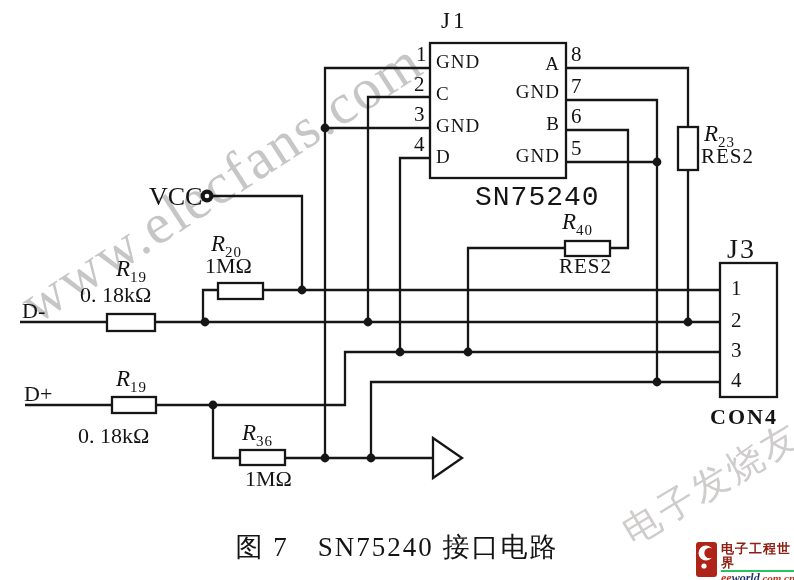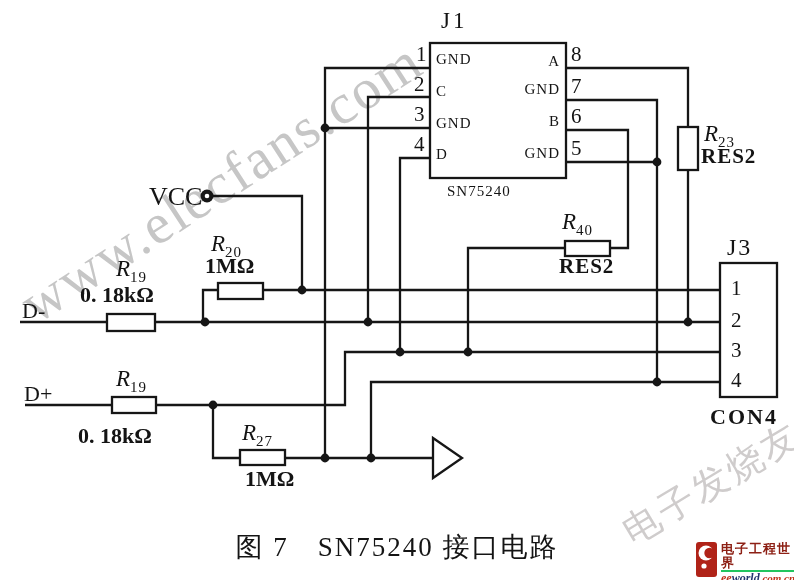--- a/index.html
+++ b/index.html
@@ -1,27 +1,27 @@
 <!DOCTYPE html>
 <html><head>
 <meta charset="utf-8">
 <style>
   html,body{margin:0;padding:0;background:#ffffff;}
   .stage{position:relative;width:794px;height:580px;background:#fff;overflow:hidden;
          font-family:"Liberation Serif",serif;color:#141414;}
   .stage svg{position:absolute;left:0;top:0;}
   .lbl{position:absolute;white-space:nowrap;line-height:1;}
   .num{position:absolute;font-size:21px;line-height:1;}
-  .pname{position:absolute;font-size:15px;letter-spacing:1px;line-height:1;}
+  .pname{position:absolute;font-size:19px;letter-spacing:1px;line-height:1;}
   .pname.r{width:100px;text-align:right;}
   .ref{position:absolute;font-size:23px;font-style:italic;line-height:1;}
   .ref sub{font-size:15px;font-style:normal;letter-spacing:1px;}
-  .val{position:absolute;font-size:22px;line-height:1;font-weight:bold;}
-  .chip{position:absolute;font-family:Liberation Serif, serif;font-size:15px;
-        letter-spacing:1px;line-height:1;}
+  .val{position:absolute;font-size:22px;line-height:1;}
+  .chip{position:absolute;font-family:Liberation Mono, monospace;font-size:28px;
+        letter-spacing:1px;line-height:1;margin-left:28px;}
   .caption{position:absolute;left:0;top:534px;width:794px;text-align:center;
            font-size:27px;letter-spacing:2px;line-height:1;}
   .wm1{position:absolute;left:26px;top:280px;font-size:57px;color:#c6c6c6;
        transform:rotate(-33deg);transform-origin:0 50%;letter-spacing:2px;
        white-space:nowrap;line-height:1;}
   .wm2{position:absolute;left:626px;top:516px;font-size:37px;color:#cfcccc;
        transform:rotate(-31deg);transform-origin:0 50%;letter-spacing:3px;
        white-space:nowrap;line-height:1;}
   .logo{position:absolute;left:696px;top:542px;display:flex;align-items:stretch;}
   .logo-icon{width:21px;height:35px;background:#b02318;border-radius:3px;
@@ -109,41 +109,41 @@
   <div class="pname" style="left:436px;top:52px;">GND</div>
   <div class="pname" style="left:436px;top:84px;">C</div>
   <div class="pname" style="left:436px;top:116px;">GND</div>
   <div class="pname" style="left:436px;top:147px;">D</div>
   <div class="pname r" style="left:460px;top:54px;">A</div>
   <div class="pname r" style="left:460px;top:82px;">GND</div>
   <div class="pname r" style="left:460px;top:114px;">B</div>
   <div class="pname r" style="left:460px;top:146px;">GND</div>
   <div class="chip" style="left:447px;top:184px;">SN75240</div>
 
-  <div class="lbl" style="left:727px;top:235px;font-size:24px;letter-spacing:2px;">J3</div>
+  <div class="lbl" style="left:727px;top:235px;font-size:28px;letter-spacing:2px;">J3</div>
   <div class="num" style="left:731px;top:278px;">1</div>
   <div class="num" style="left:731px;top:310px;">2</div>
   <div class="num" style="left:731px;top:340px;">3</div>
   <div class="num" style="left:731px;top:370px;">4</div>
   <div class="lbl" style="left:710px;top:406px;font-size:22px;letter-spacing:2px;font-weight:bold;">CON4</div>
 
   <div class="lbl" style="left:149px;top:184px;font-size:26px;">VCC</div>
   <div class="lbl" style="left:22px;top:300px;font-size:22px;">D-</div>
   <div class="lbl" style="left:24px;top:383px;font-size:22px;">D+</div>
 
   <div class="ref" style="left:116px;top:257px;"><span>R</span><sub>19</sub></div>
   <div class="val" style="left:80px;top:284px;">0. 18kΩ</div>
 
   <div class="ref" style="left:211px;top:232px;"><span>R</span><sub>20</sub></div>
   <div class="val" style="left:205px;top:255px;">1MΩ</div>
 
   <div class="ref" style="left:116px;top:367px;"><span>R</span><sub>19</sub></div>
   <div class="val" style="left:78px;top:425px;">0. 18kΩ</div>
 
-  <div class="ref" style="left:242px;top:421px;"><span>R</span><sub>27</sub></div>
+  <div class="ref" style="left:242px;top:421px;"><span>R</span><sub>36</sub></div>
   <div class="val" style="left:245px;top:468px;">1MΩ</div>
 
   <div class="ref" style="left:562px;top:210px;"><span>R</span><sub>40</sub></div>
   <div class="val" style="left:559px;top:256px;font-size:21px;letter-spacing:1px;">RES2</div>
 
   <div class="ref" style="left:704px;top:122px;"><span>R</span><sub>23</sub></div>
   <div class="val" style="left:701px;top:146px;font-size:21px;letter-spacing:1px;">RES2</div>
 
   <div class="caption">图 7　SN75240 接口电路</div>
 

